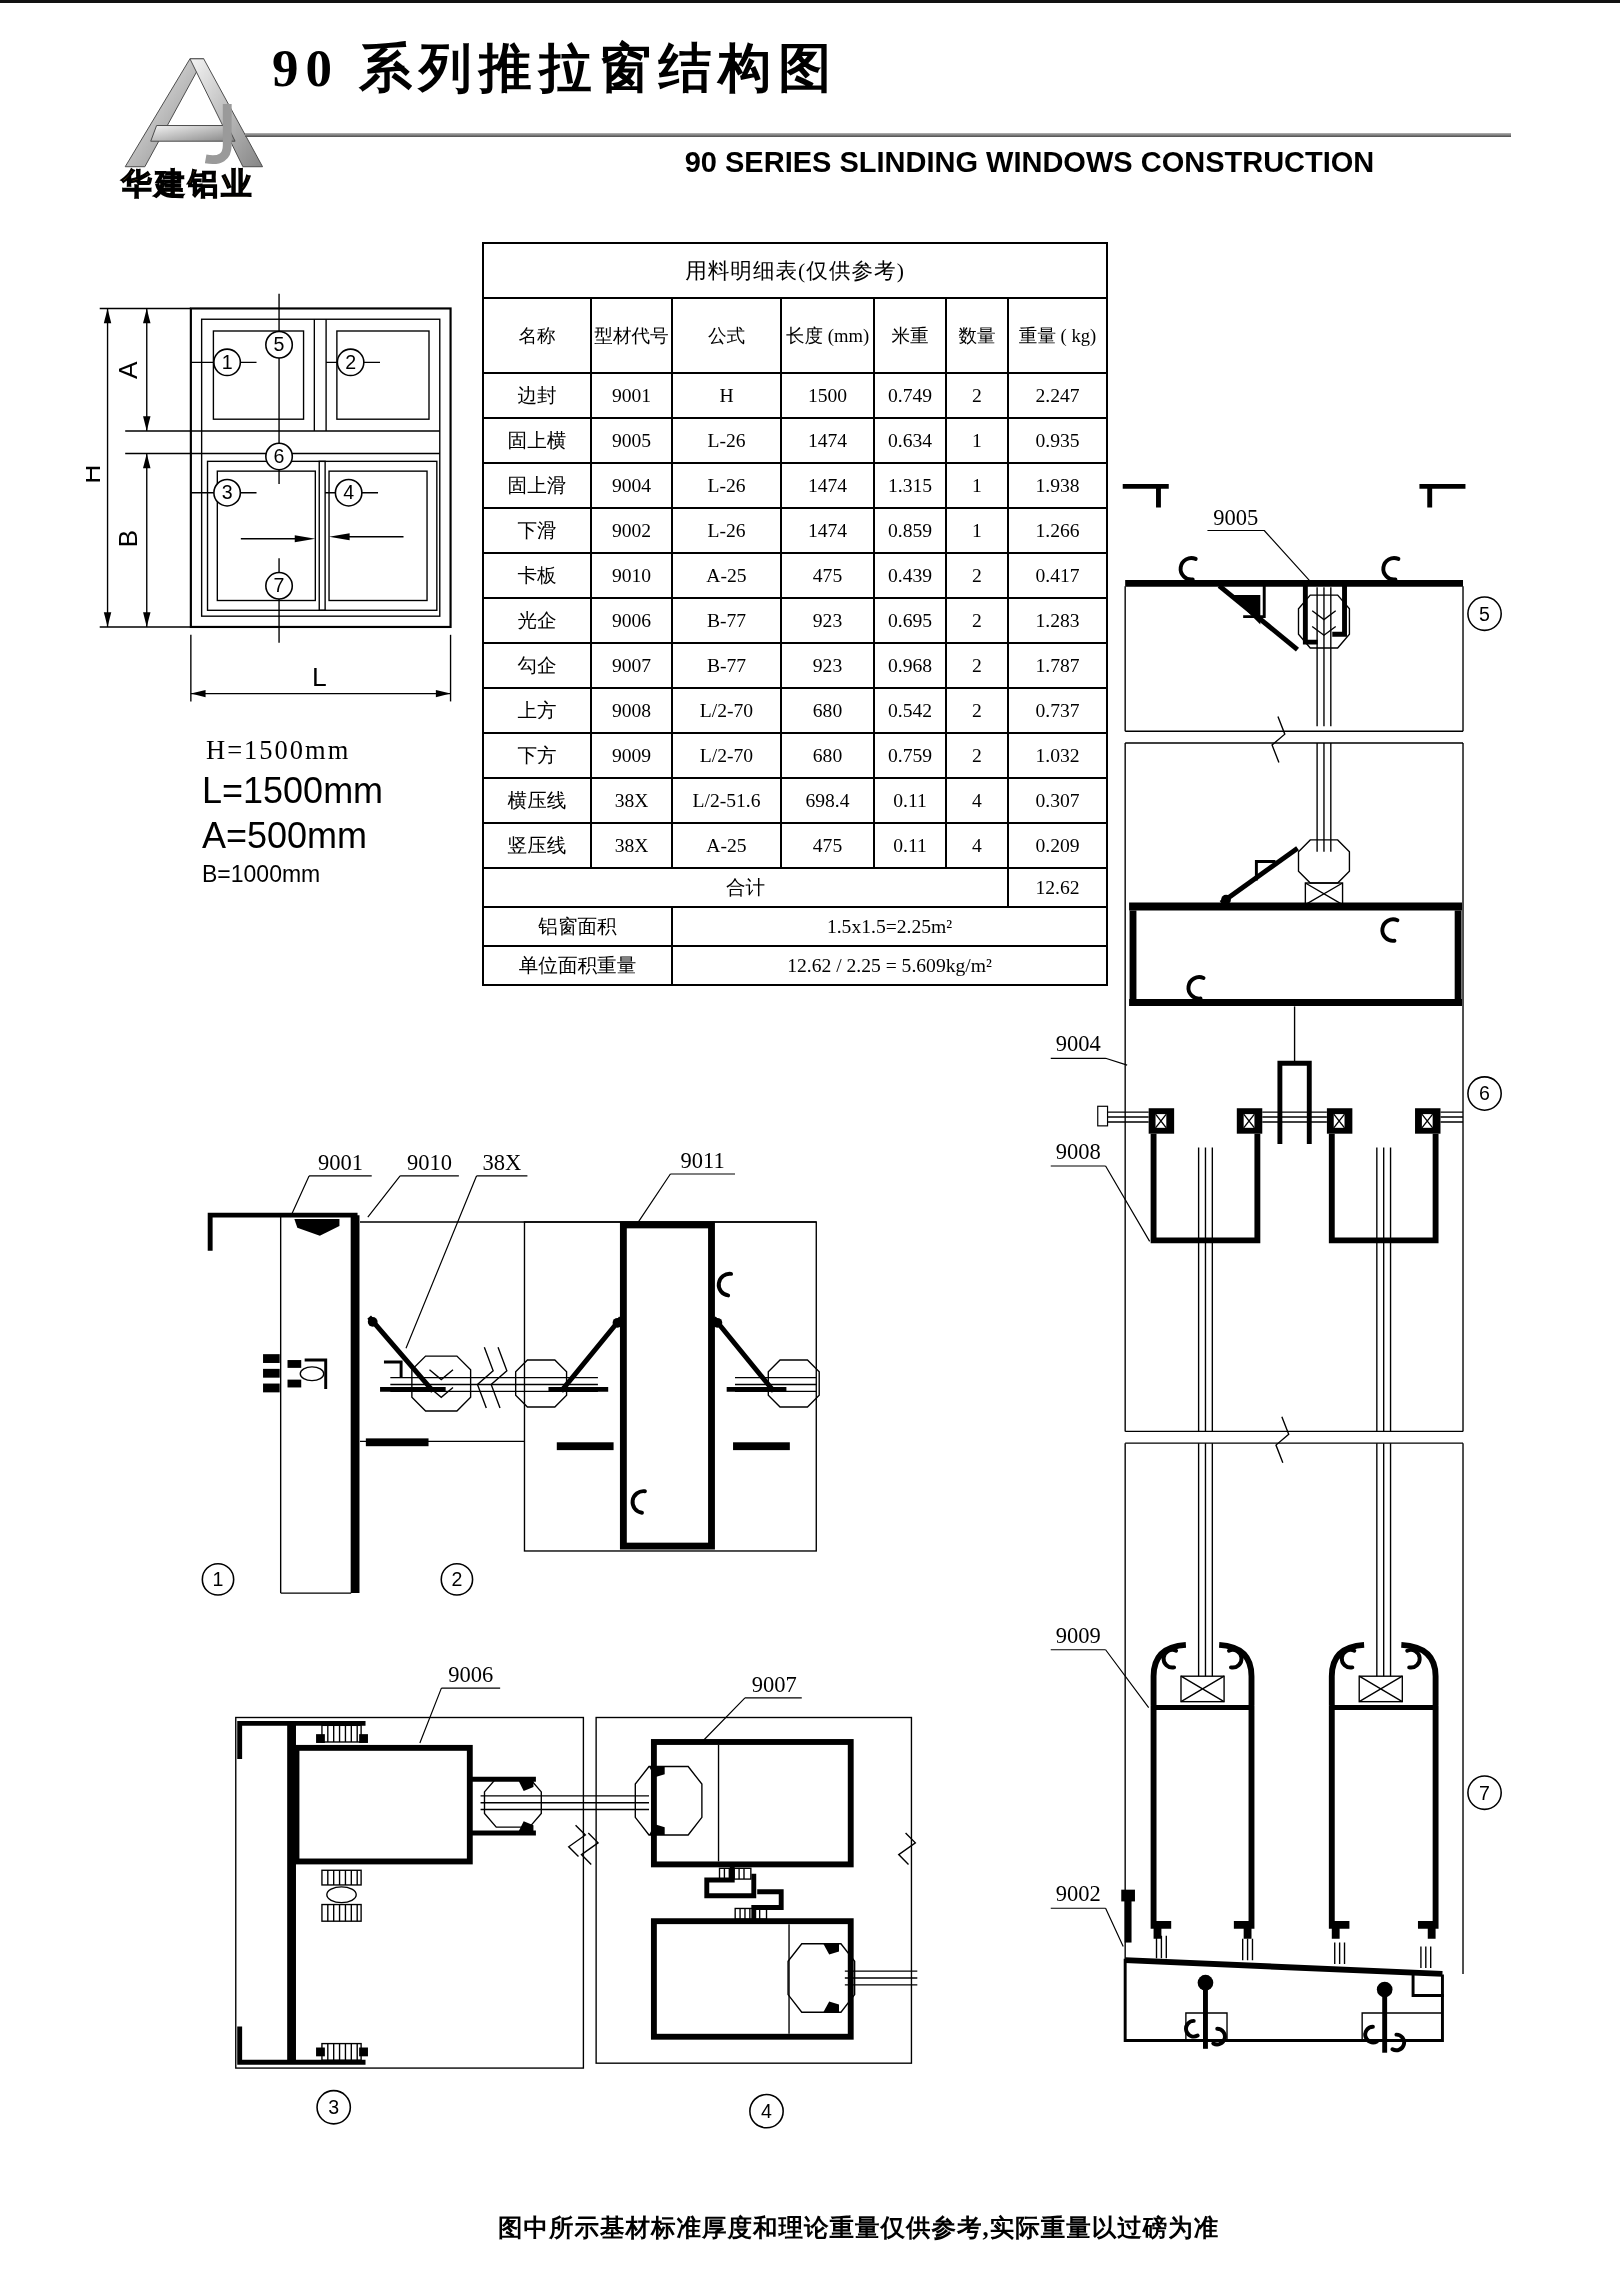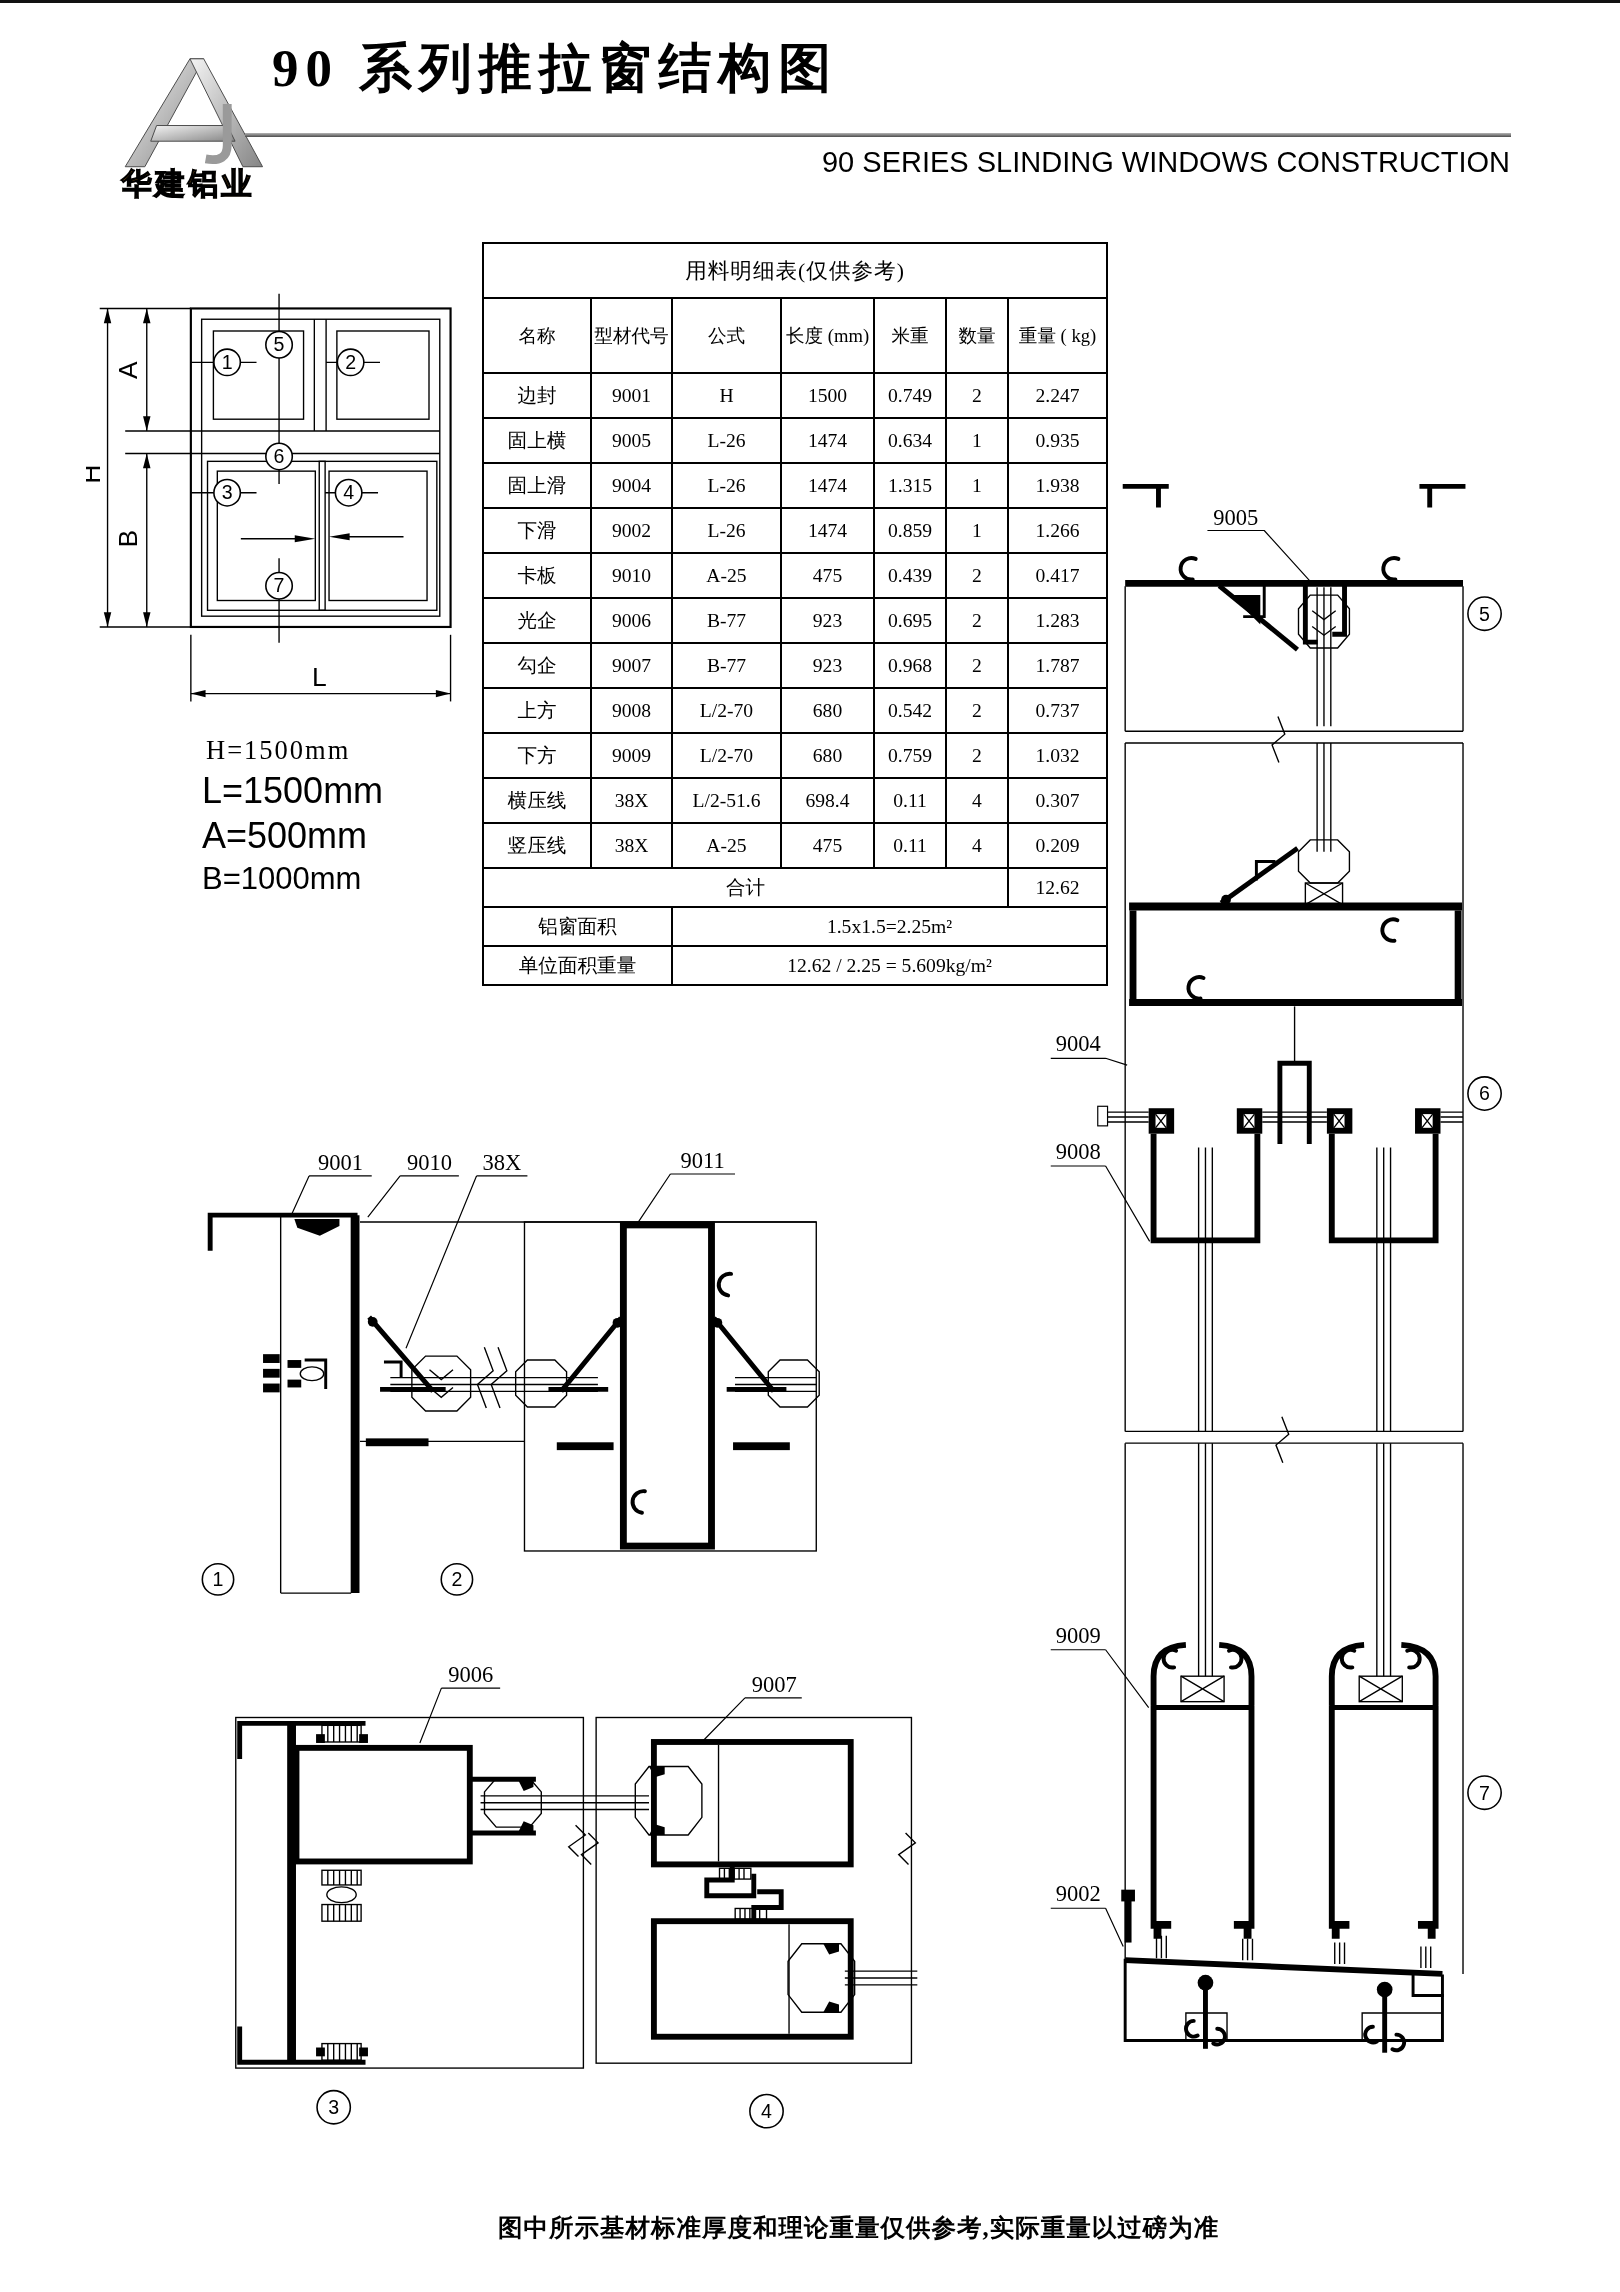--- a/index.html
+++ b/index.html
@@ -1,32 +1,32 @@
 <!DOCTYPE html>
 <html><head>
 <meta charset="utf-8">
 <style>
   html,body{margin:0;padding:0;background:#fff}
   #page{position:relative;width:1620px;height:2293px;background:#fff;font-family:"Liberation Sans",sans-serif;color:#000;overflow:hidden}
   .abs{position:absolute}
   #topline{position:absolute;left:0;top:0;width:100%;height:2.9px;background:#111}
   #title{position:absolute;left:272px;top:33px;font-family:"Liberation Serif",serif;font-size:53px;font-weight:bold;letter-spacing:6.9px;white-space:nowrap}
   #rule{position:absolute;left:245px;top:133px;width:1266px;height:3.9px;background:linear-gradient(#b5b5b5,#4c4c4c)}
-  #subtitle{position:absolute;left:549px;top:146px;width:961px;text-align:right;font-size:29px;font-weight:normal;letter-spacing:0px;white-space:nowrap}
+  #subtitle{position:absolute;left:549px;top:146px;width:961px;text-align:center;font-size:29px;font-weight:bold;letter-spacing:0px;white-space:nowrap}
   #mtable{position:absolute;left:482px;top:242px;width:623px;border-collapse:collapse;table-layout:fixed;font-family:"Liberation Serif",serif;border:2.9px solid #000}
   #mtable td{border:2px solid #000;text-align:center;vertical-align:middle;padding:0;font-size:19.6px;overflow:hidden;white-space:nowrap}
   #mtable td.ttl{height:53px;font-size:21.6px;letter-spacing:1px}
   #mtable tr.hdr td{height:73px;font-size:18.6px}
   #mtable tr.dr td{height:43px}
   #mtable tr.sr td{height:37px}
   .note{position:absolute;font-family:Liberation Sans, sans-serif;white-space:nowrap}
   #noteH{left:206px;top:735px;font-family:"Liberation Serif",serif;font-size:26.5px;letter-spacing:2px}
   #noteL{left:202px;top:770px;font-size:36px}
   #noteA{left:202px;top:815px;font-size:36px}
-  #noteB{left:202px;top:861px;font-size:31px}
+  #noteB{left:202px;top:861px;font-size:23px}
   #footer{position:absolute;left:498px;top:2211px;font-family:"Liberation Serif",serif;font-size:24.5px;font-weight:bold;letter-spacing:1px;white-space:nowrap}
   
   .tn{stroke:#000;stroke-width:1.4;fill:none}
   .md{stroke:#000;stroke-width:3;fill:none;stroke-linecap:square}
   .md4{stroke:#000;stroke-width:4;fill:none;stroke-linecap:round}
   .tk{stroke:#000;stroke-width:5;fill:none;stroke-linecap:square}
   .fl{fill:#000;stroke:none}
   .cadt{font-family:"Liberation Serif",serif;font-size:23px;fill:#000;text-anchor:middle}
   .cadl{stroke:#000;stroke-width:1.2;fill:none}
   .cir{fill:#fff;stroke:#000;stroke-width:1.6}

